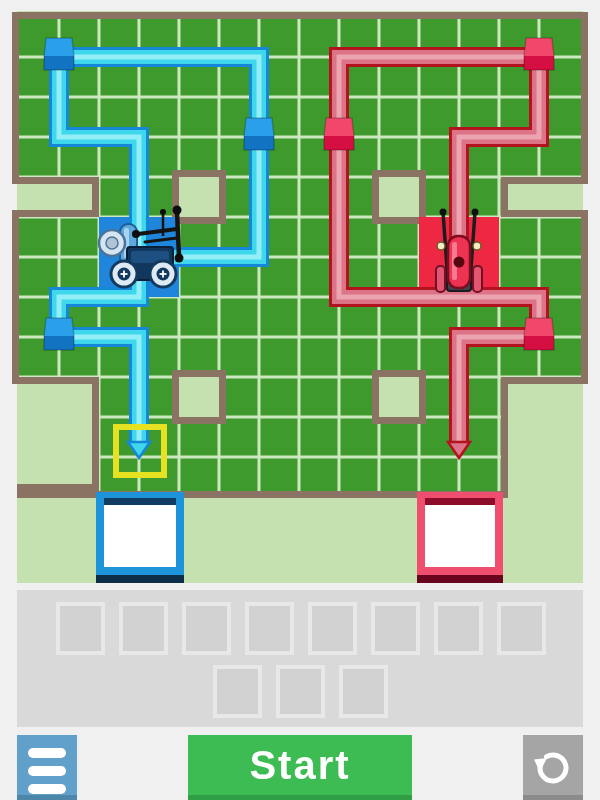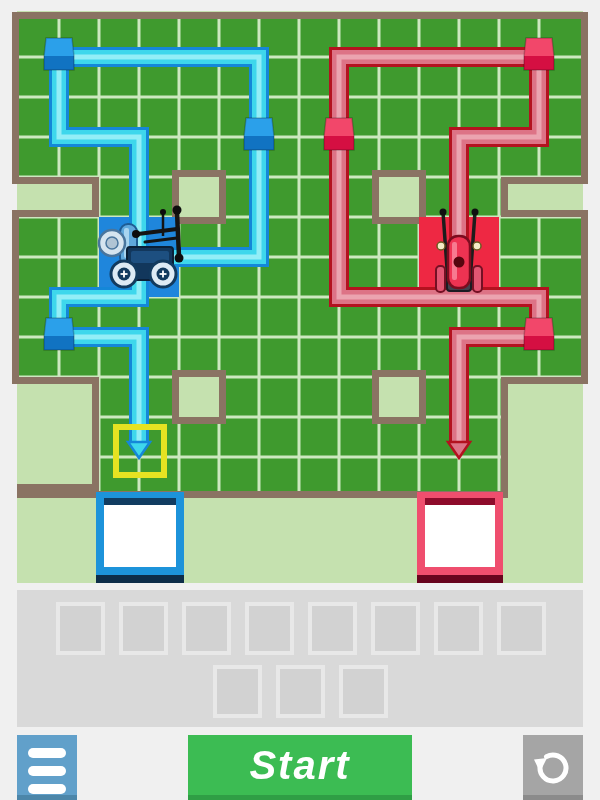--- a/index.html
+++ b/index.html
@@ -10,21 +10,21 @@
   #board{position:absolute;left:0;top:0;}
   .tray{position:absolute;left:17px;top:590px;width:566px;height:137px;}
   .slot{position:absolute;box-sizing:border-box;width:49px;height:53px;border-style:solid;border-width:4px;}
   .btn{position:absolute;box-sizing:border-box;padding:0;border:none;border-bottom:5px solid transparent;cursor:pointer;}
   #menu-btn{left:17px;top:735px;width:60px;height:65px;}
   #start-btn{left:188px;top:735px;width:224px;height:65px;}
   #reset-btn{left:523px;top:735px;width:60px;height:65px;}
   .bars i{display:block;width:38px;height:10px;border-radius:5px;background:#ffffff;margin:0 auto;}
   .bars i + i{margin-top:8px;}
   .bars{display:block;padding-top:11px;}
-  .start-label{display:block;text-align:center;line-height:58px;font-size:40px;font-weight:800;letter-spacing:2px;color:#ffffff;font-style:italic;}
+  .start-label{display:block;text-align:center;line-height:58px;font-size:40px;font-weight:800;letter-spacing:2px;color:#ffffff;}
   .reset-svg{display:block;margin:8px auto 0;}
 </style>
 </head>
 <body>
 
 <div class="screen" style="background: rgb(240, 240, 240);">
   <svg id="board" width="600" height="590" viewBox="0 0 600 590">
       <rect x="17" y="11" width="566" height="572" fill="#c5e1af"></rect>
       <path d="M19,19 L 581,19 L 581,177 L 501,177 L 501,217 L 581,217 L 581,377 L 501,377 L 501,491 L 99,491 L 99,377 L 19,377 L 19,217 L 99,217 L 99,177 L 19,177 Z" fill="none" stroke="#8a7363" stroke-width="14" stroke-linejoin="miter"></path>
       <path d="M19,19 L 581,19 L 581,177 L 501,177 L 501,217 L 581,217 L 581,377 L 501,377 L 501,491 L 99,491 L 99,377 L 19,377 L 19,217 L 99,217 L 99,177 L 19,177 Z" fill="#3f9a2e"></path>

